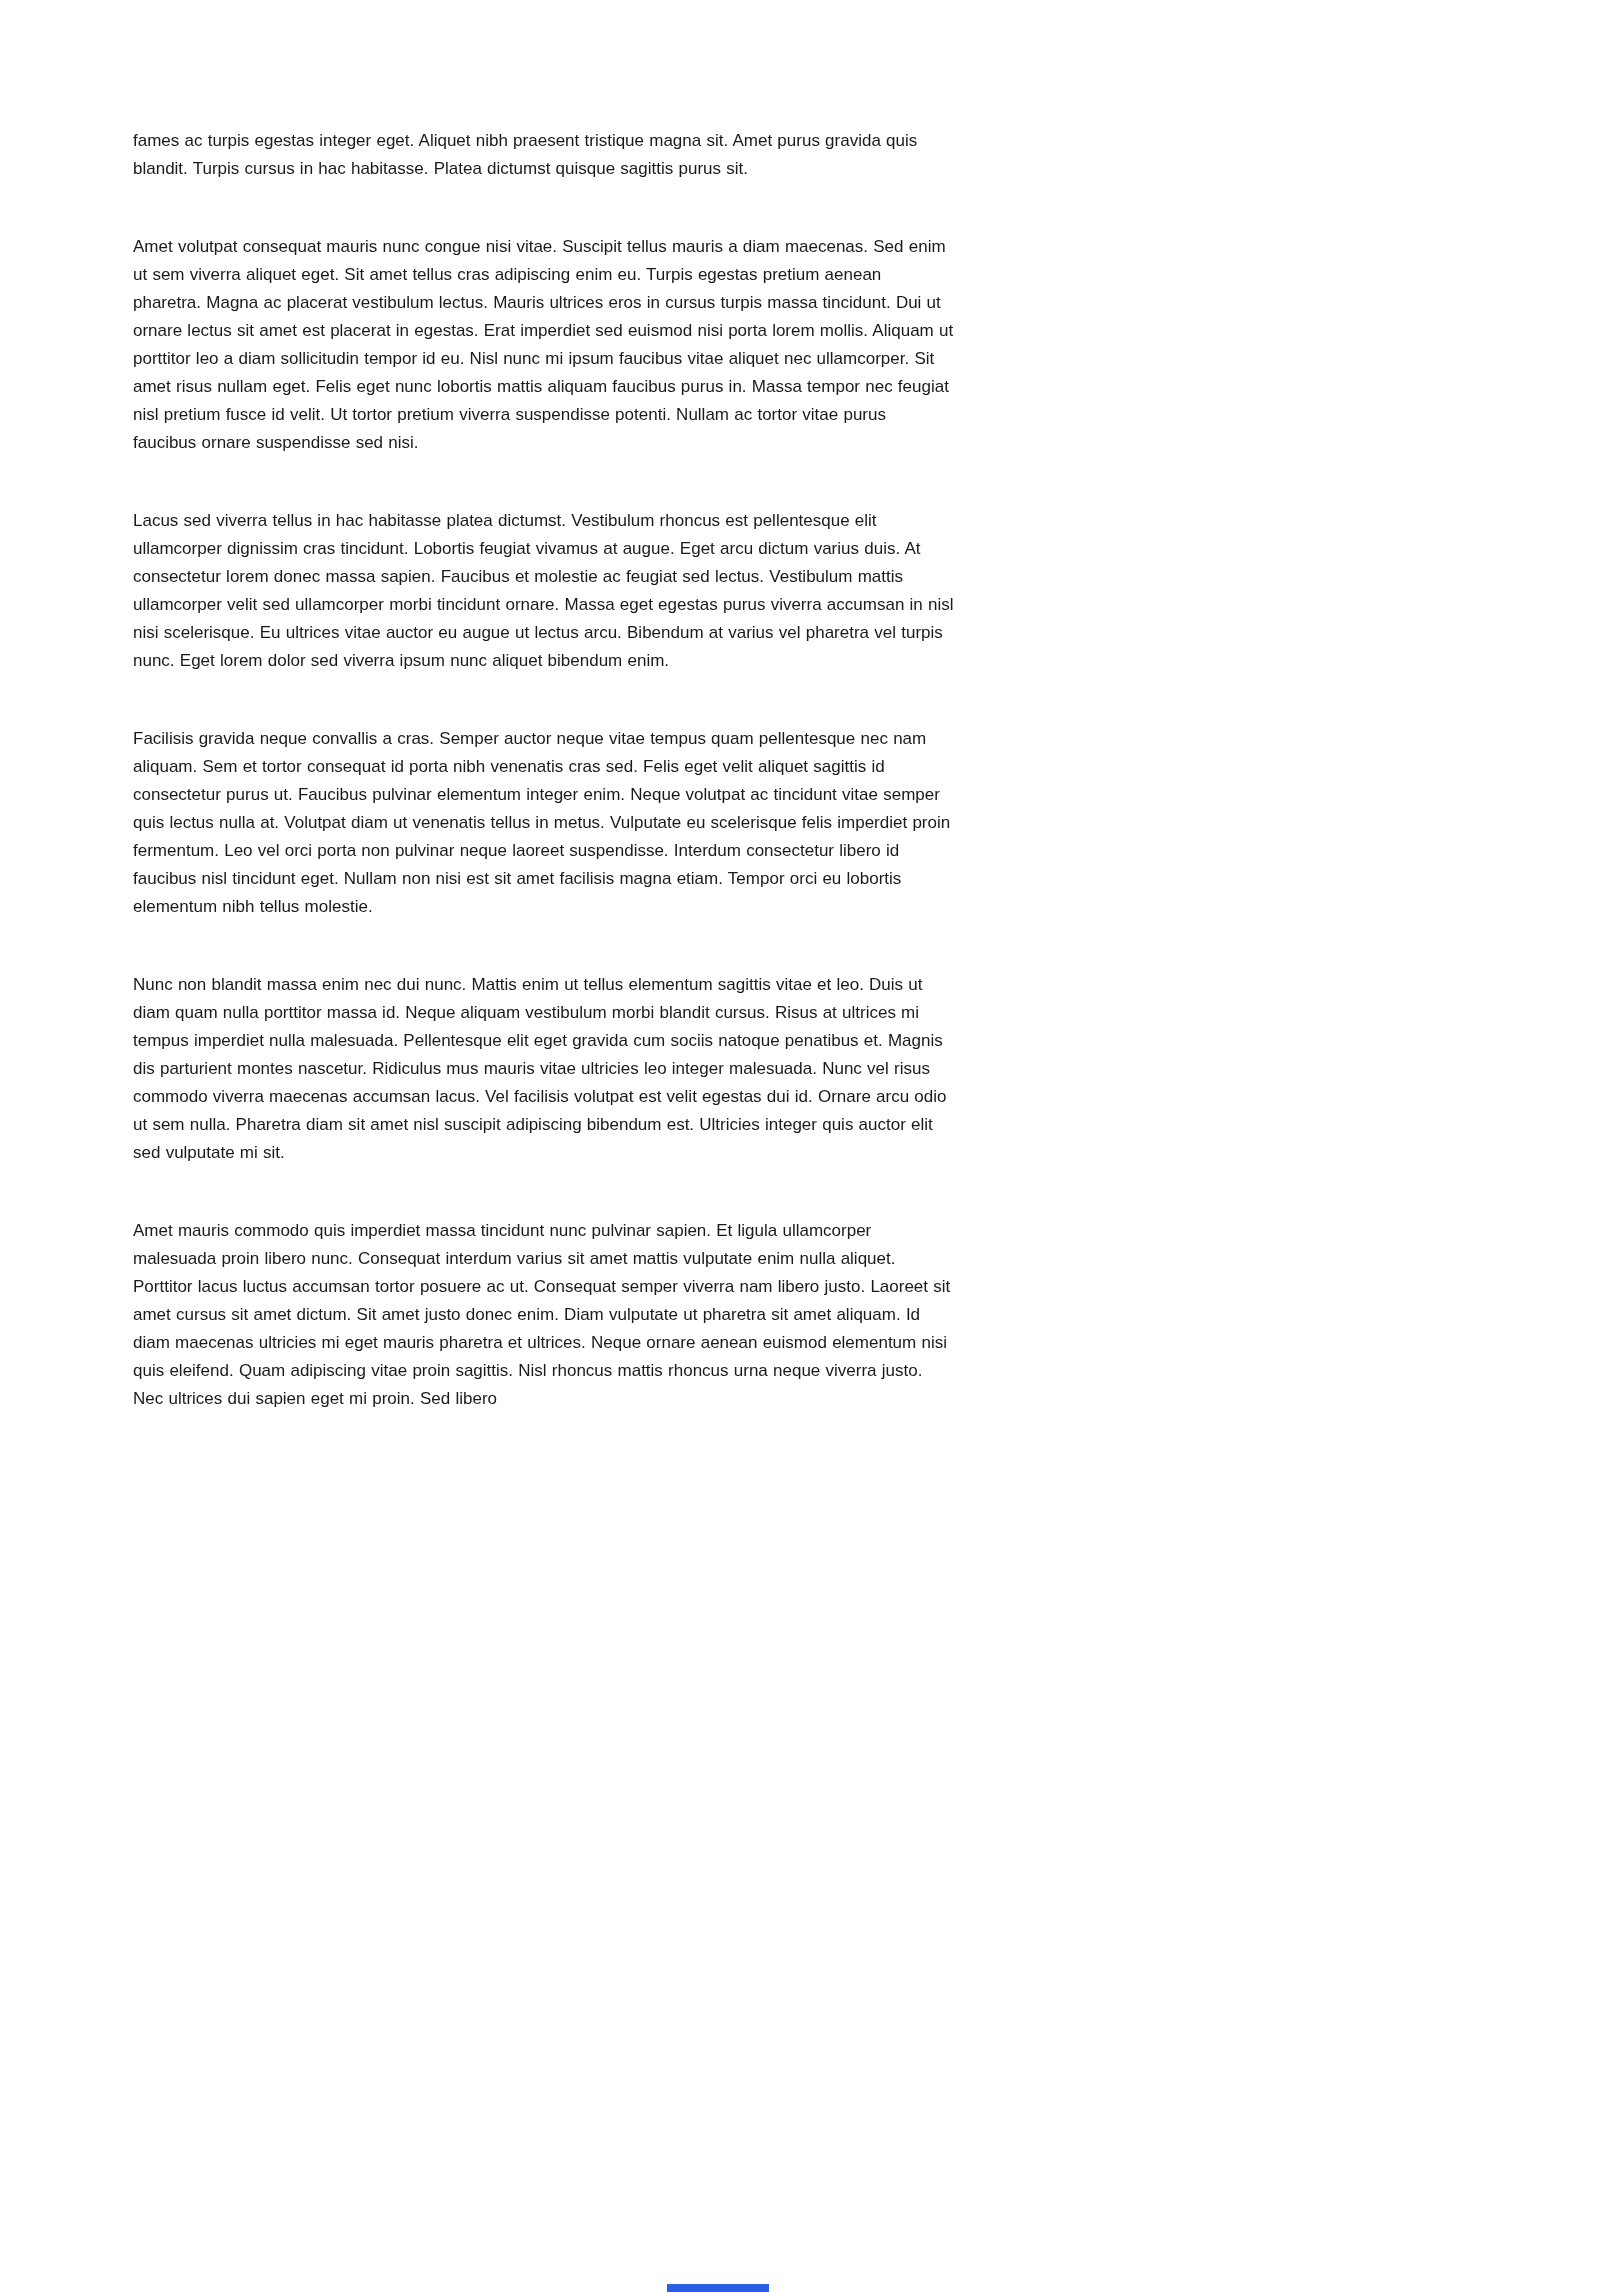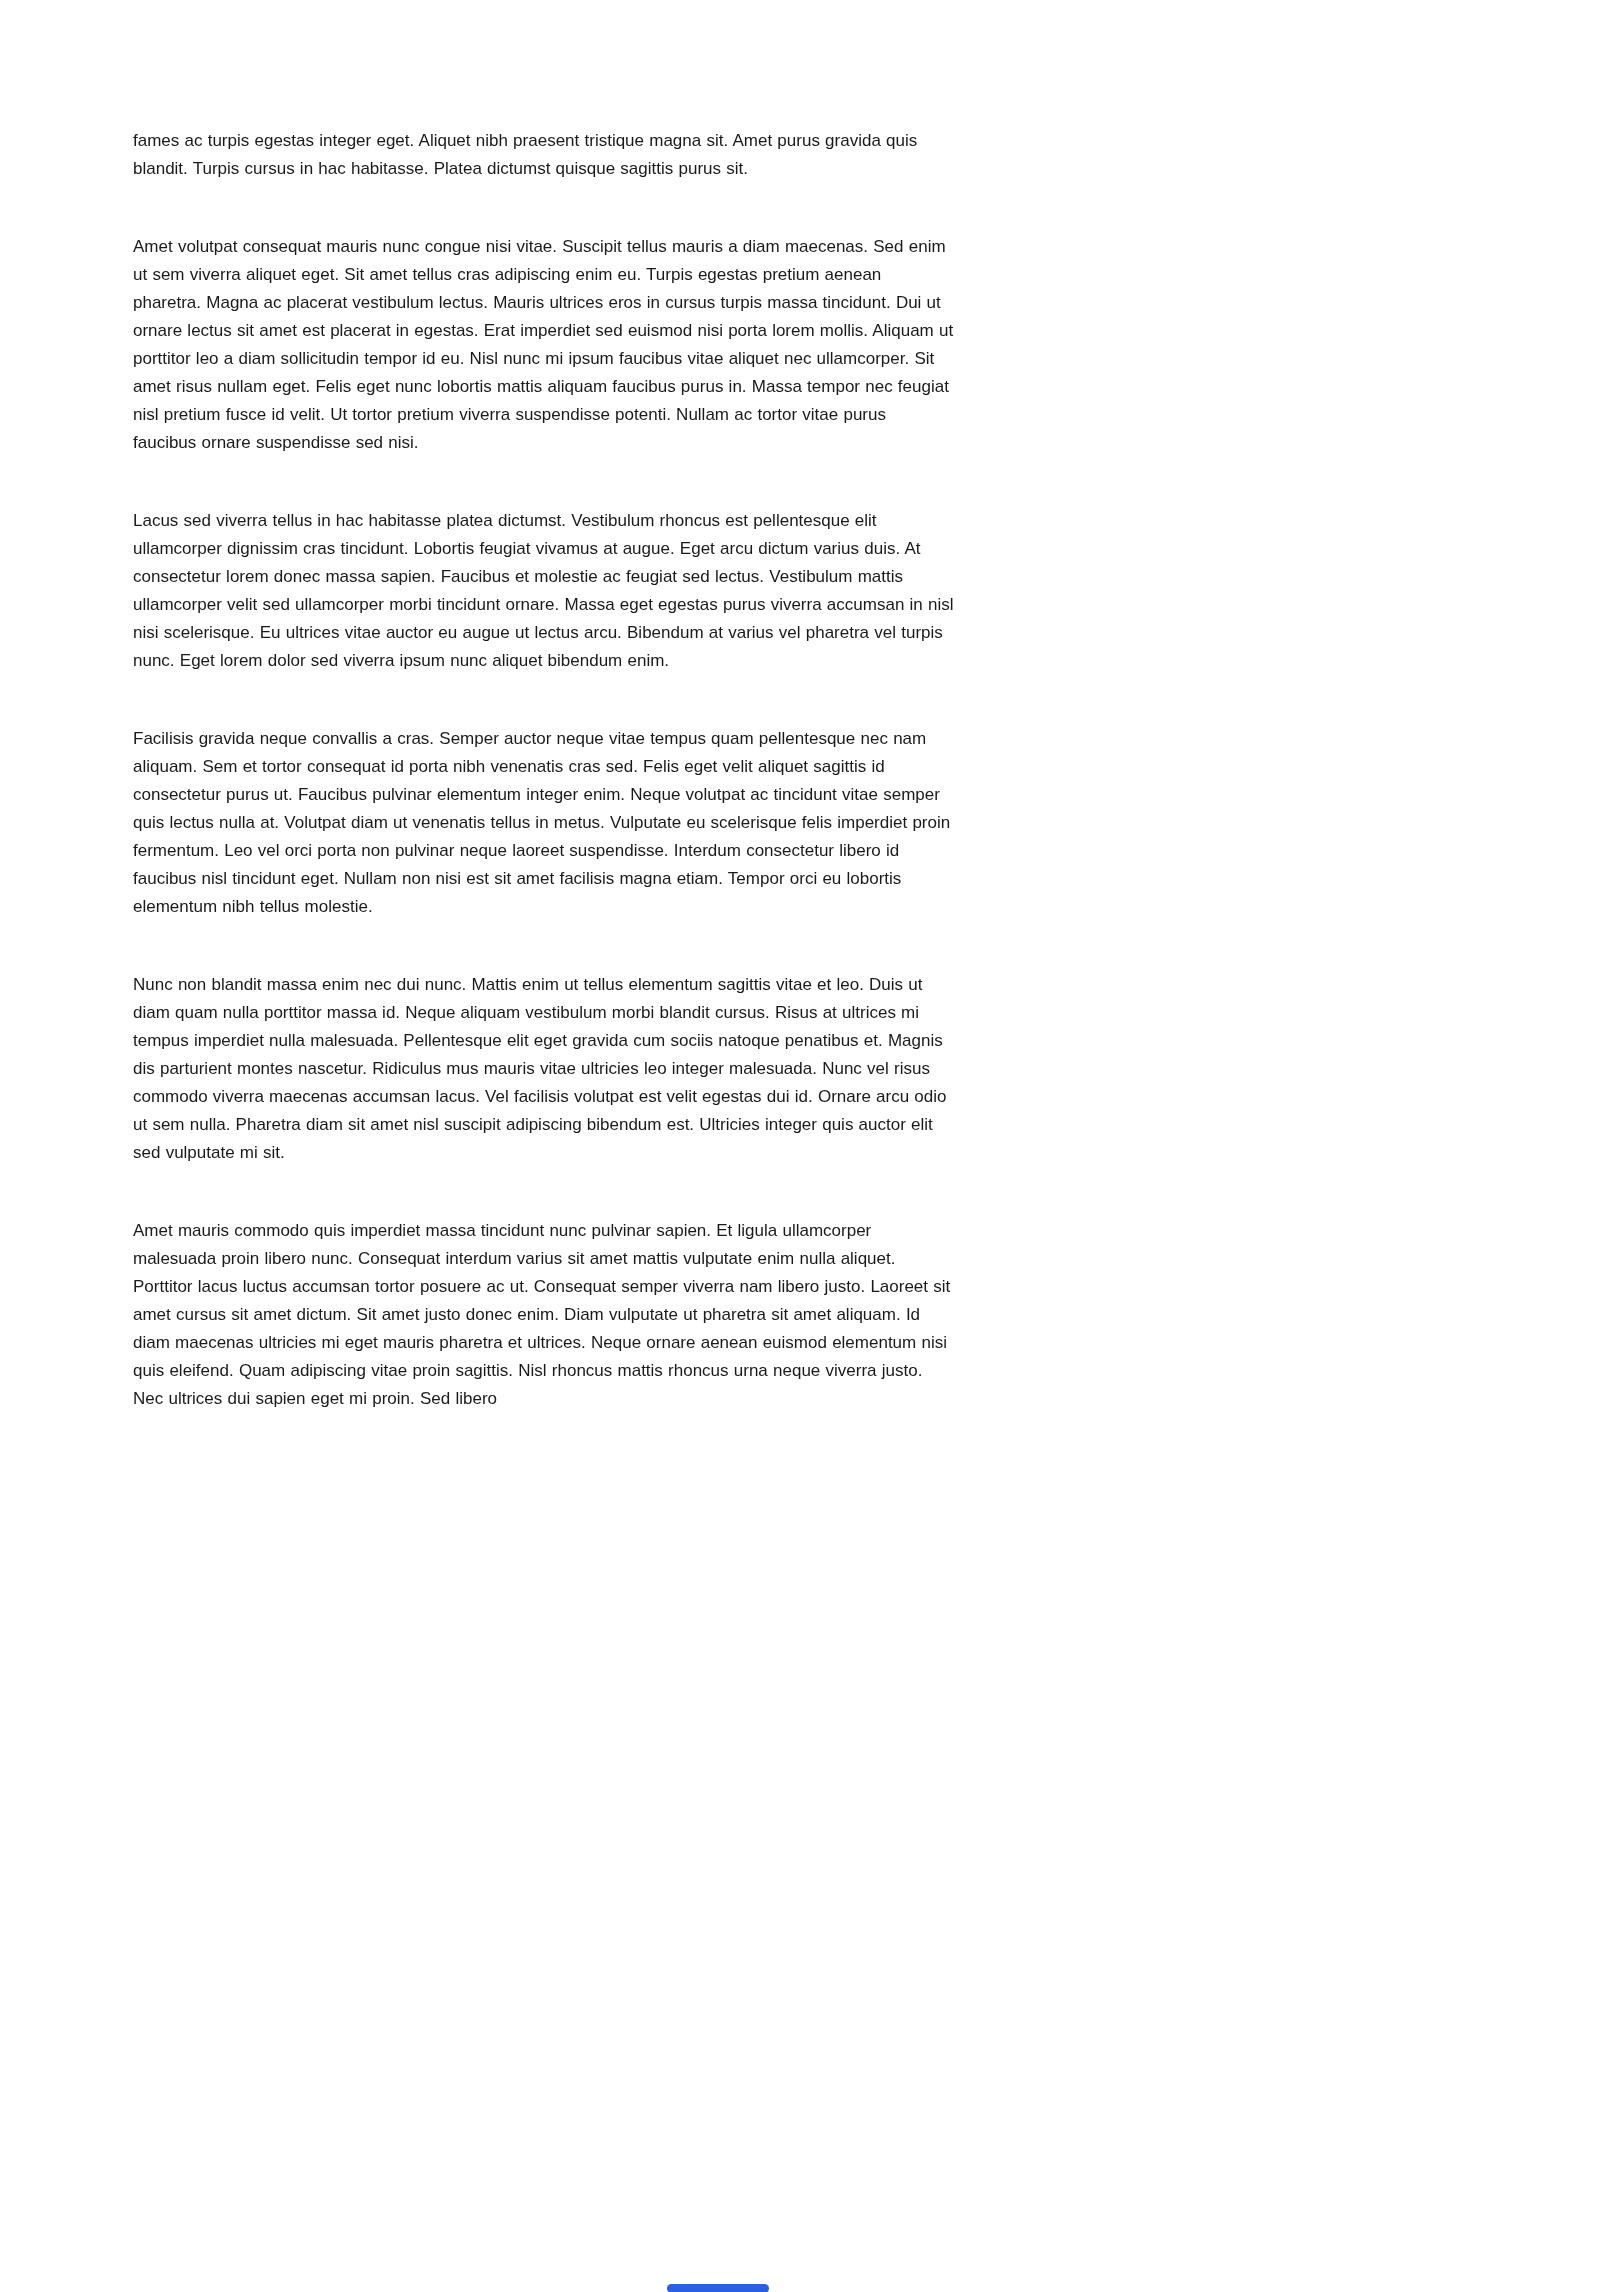--- a/index.html
+++ b/index.html
@@ -1,15 +1,15 @@
 <!DOCTYPE html>
 <html style="--page-bg: #ffffff; --text-color: #1a1a1a; --bar-color: #2b5fe3;"><head>
 <meta charset="utf-8">
 <style>
-  * { margin: 0; padding: 0; box-sizing: border-box; border-radius: 6px; }
+  * { margin: 0; padding: 0; box-sizing: border-box; }
   html, body {
     width: 1621px;
     height: 2293px;
   }
   body {
     position: relative;
     overflow: hidden;
     background: var(--page-bg, #ffffff);
     font-family: "Liberation Sans", sans-serif;
   }

